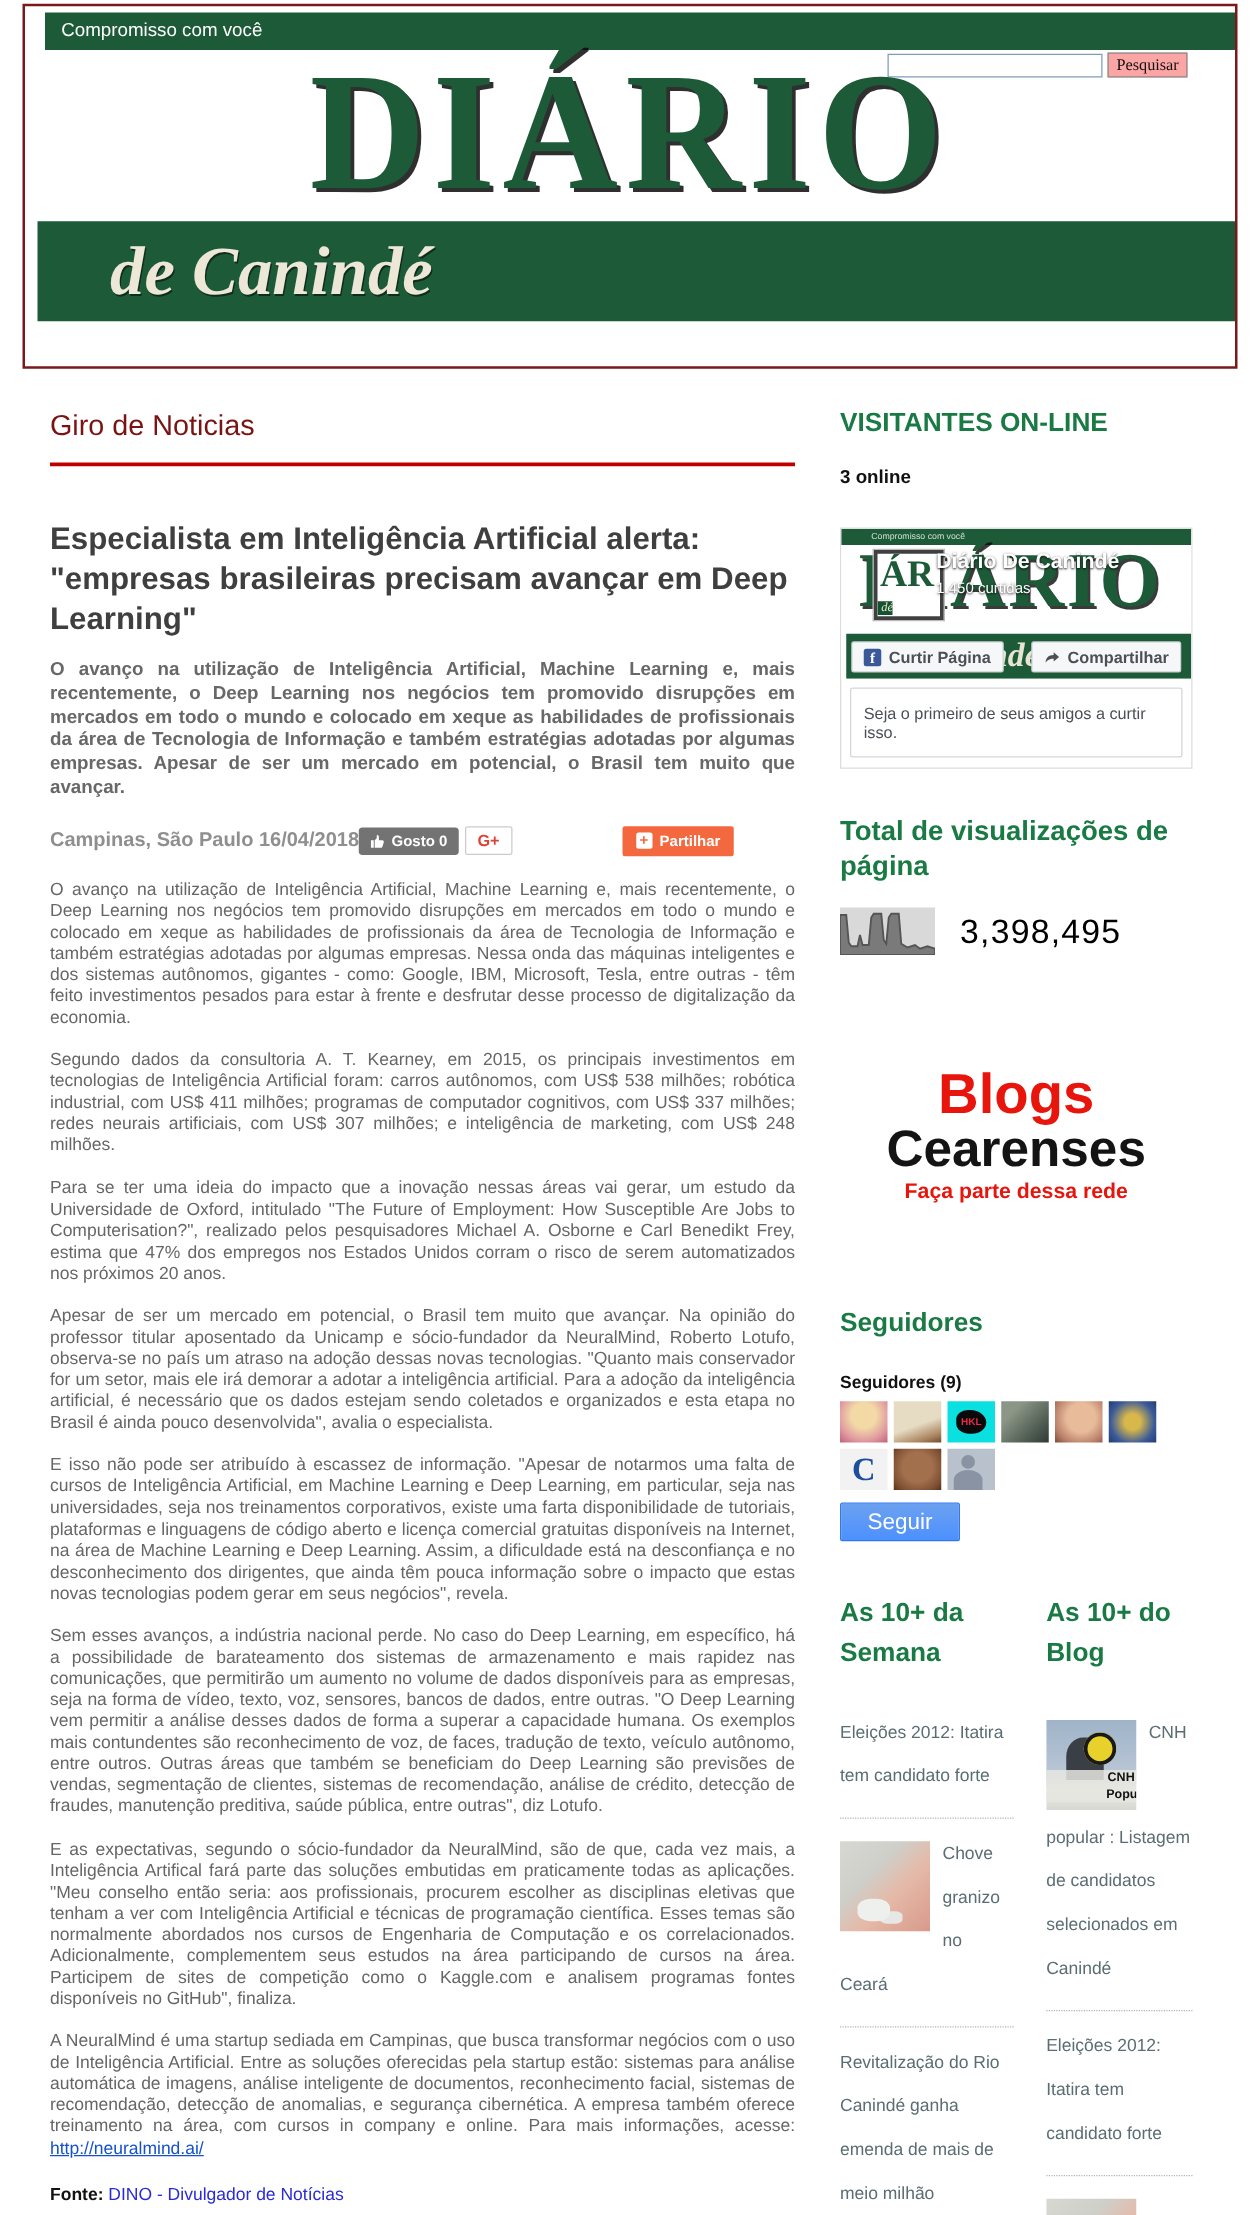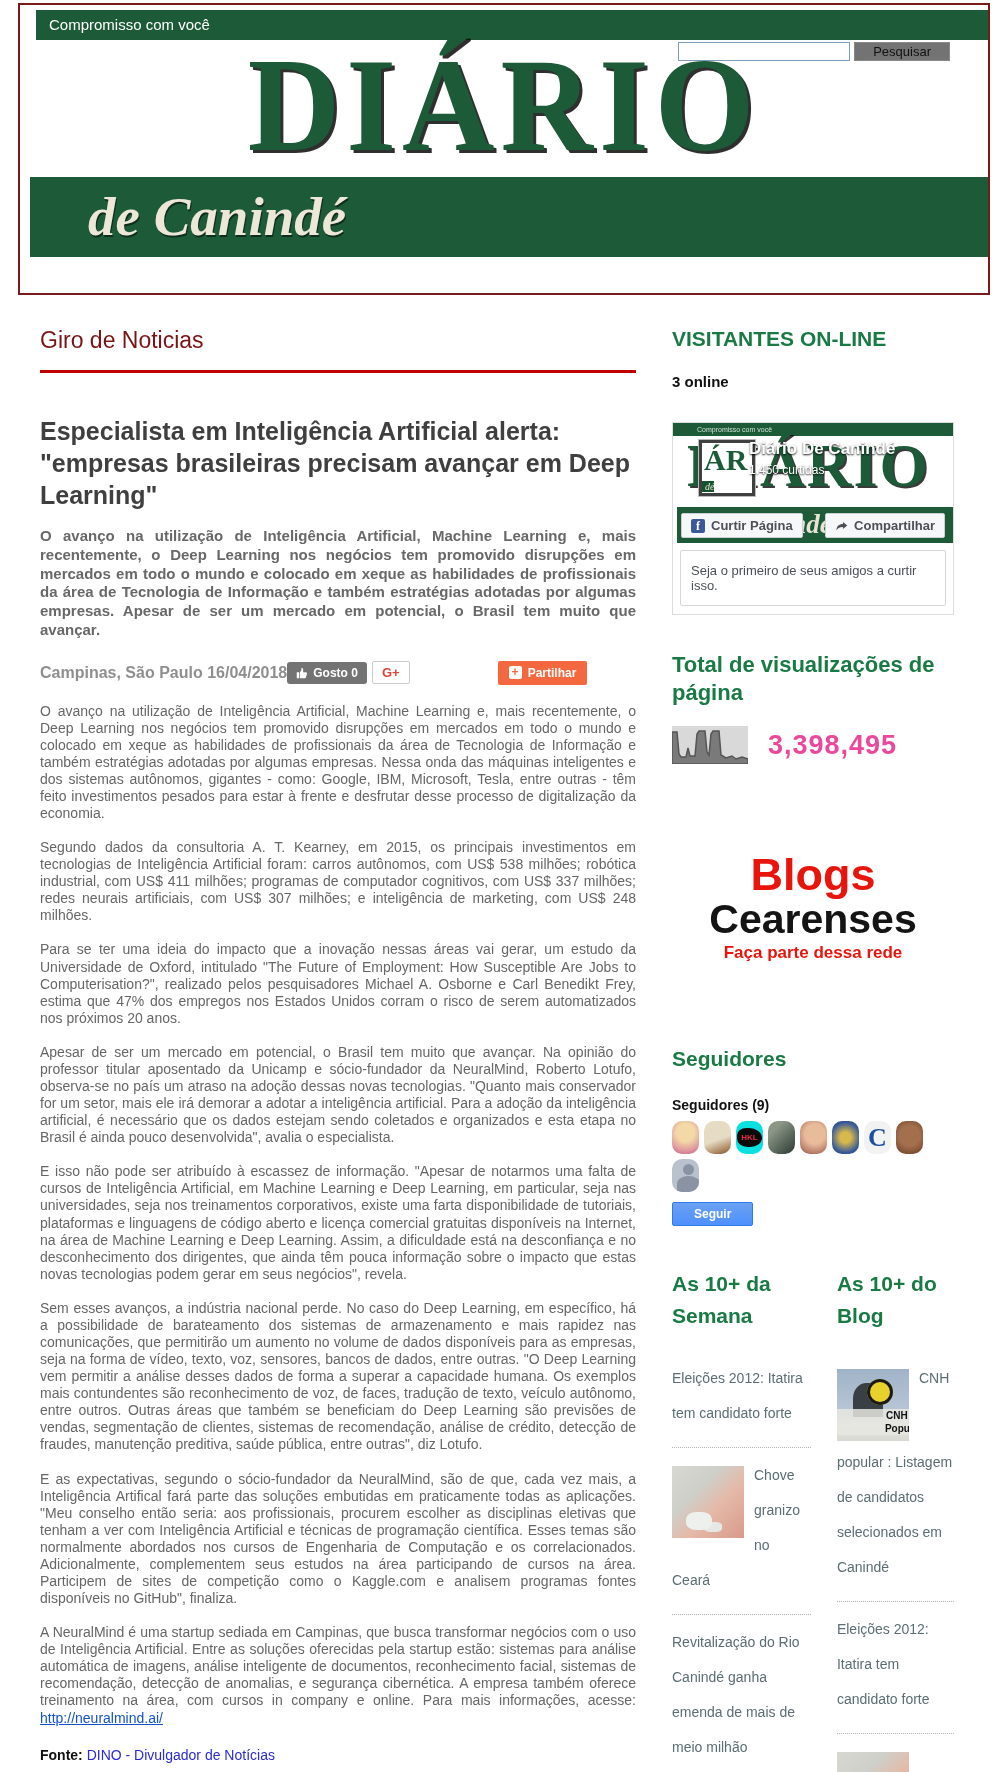--- a/index.html
+++ b/index.html
@@ -13,22 +13,22 @@
     margin: 3px 8px 0 18px; width: 972px; height: 292px;
     border: 2px solid #7a1919; position: relative; background: #fff; overflow: hidden;
   }
   .tagline-bar {
     margin: 5px 0 0 16px; height: 30px; background: #1d5b38; color: #fff;
     font-size: 15px; line-height: 30px; padding-left: 13px;
   }
   .search-row { position: absolute; top: 37px; right: 38px; display: flex; gap: 4px; align-items: center; }
   .search-input { width: 172px; height: 19px; border: 1px solid #7f9db9; font-size: 12px; }
   .search-btn {
-    font-size: 13px; padding: 1px 18px; background: #737373; border: 1px solid #8a8a8a;
-    color: #111; font-family: Liberation Sans, sans-serif; cursor: pointer;
+    font-size: 13px; padding: 1px 6px; background: #fca5a5; border: 1px solid #8a8a8a;
+    color: #111; font-family: Liberation Serif, serif; cursor: pointer;
   }
   .logo-main {
     font-family: "Liberation Serif", serif; font-weight: bold; color: #1d5b38;
     font-size: 128px; line-height: 1.02; text-align: center; letter-spacing: 6px;
     transform: scaleY(1.05); white-space: nowrap;
     text-shadow: 3px 3px 0 rgba(10,10,10,0.85);
   }
   .logo-banner {
     margin: 6px 0 0 10px; height: 80px; background: #1d5b38;
     display: flex; align-items: center;
@@ -96,45 +96,45 @@
     background: #f6f7f9; border: 1px solid #ccd0d5; border-radius: 2px; color: #4b4f56;
     font-size: 13px; font-weight: bold; padding: 4px 9px; display: flex; align-items: center; gap: 6px; cursor: pointer;
   }
   .f-icon { width: 14px; height: 14px; background: #3b5998; color: #fff; border-radius: 2px;
     font-family: "Liberation Serif", serif; font-weight: bold; font-size: 12px; line-height: 14px; text-align: center; }
   .fb-prompt { margin: 7px 7px 8px 7px; border: 1px solid #d3d6db; border-radius: 2px;
     padding: 12px 10px; font-size: 13px; color: #4b4f56; background: #fff; }
   .pv-head { margin-top: 36px; line-height: 1.25; font-size: 22px; }
   .pv-row { display: flex; align-items: center; gap: 20px; margin-top: 20px; }
   .spark { width: 76px; height: 38px; background: #d9d9d9; }
-  .pv-count { font-size: 27px; font-weight: bold; color: #ec4899; letter-spacing: 1px; }
+  .pv-count { font-size: 27px; font-weight: normal; color: #000000; letter-spacing: 1px; }
   .blogs-logo { text-align: center; margin-top: 88px; line-height: 1; }
   .blogs-l1 { color: #e8150d; font-size: 45px; font-weight: bold; }
   .blogs-l2 { color: #141414; font-size: 41px; font-weight: bold; margin-top: 2px; }
   .blogs-l3 { color: #e8150d; font-size: 17px; font-weight: bold; margin-top: 4px; }
   .seg-head { margin-top: 86px; }
   .seg-sub { font-weight: bold; font-size: 14px; color: #111; margin-top: 26px; }
   .avatars { display: flex; flex-wrap: wrap; gap: 5px; margin-top: 8px; width: 270px; }
-  .avatar { width: 27px; height: 33px; position: relative; overflow: hidden; border-radius: 10px; }
+  .avatar { width: 38px; height: 33px; position: relative; overflow: hidden; }
   .av1 { background: radial-gradient(circle at 50% 35%, #f2d9a6 35%, #e09aa0 70%, #c2607a 100%); }
   .av2 { background: linear-gradient(160deg, #e6dcc4 55%, #a9825c 85%, #6d4b2f 100%); }
   .av3 { background: #0ae0e0; display: flex; align-items: center; justify-content: center; }
   .av3 .blob { background: #0a0a0a; color: #e8294a; font-size: 8px; font-weight: bold; padding: 5px 4px; border-radius: 40% 55% 50% 45%; }
   .av4 { background: linear-gradient(135deg, #8b9686 25%, #5d6a5e 60%, #2e3a33 100%); }
   .av5 { background: radial-gradient(circle at 55% 40%, #e8bb9b 40%, #b97f69 75%, #7c4a3c 100%); }
   .av6 { background: radial-gradient(circle at 50% 50%, #d8b84a 25%, #3a5a9a 70%, #243d6e 100%); }
   .av7 { background: #f2f2f2; color: #1d4f9e; font-family: "Liberation Serif", serif; font-weight: bold;
          font-size: 26px; line-height: 33px; text-align: center; }
   .av8 { background: radial-gradient(circle at 50% 45%, #a3704d 45%, #7c4e31 80%, #54301c 100%); }
   .av9 { background: #b9c1cc; }
   .av9::before { content:""; position:absolute; top:5px; left:11px; width:11px; height:11px; border-radius:50%; background:#8a93a3; }
   .av9::after  { content:""; position:absolute; top:17px; left:5px; width:23px; height:16px; border-radius:50% 50% 0 0; background:#8a93a3; }
   .follow-btn {
     margin-top: 10px; display: inline-block; background: linear-gradient(#6ba1f0, #4d90fe);
-    border: 1px solid #3079ed; color: #fff; font-weight: bold; font-size: 12px;
+    border: 1px solid #3079ed; color: #fff; font-weight: normal; font-size: 18px;
     padding: 4px 21px; border-radius: 2px; cursor: pointer;
   }
   .top-cols { display: flex; margin-top: 42px; }
   .tc-left { width: 140px; }
   .tc-right { width: 118px; margin-left: 26px; }
   .tc-head { font-size: 21px; line-height: 1.5; }
   .tc-items { margin-top: 30px; }
   .tc-item { font-size: 14px; color: #5b6d72; line-height: 2.5; overflow: hidden; cursor: pointer; }
   .tc-item .thumb { float: left; width: 72px; height: 72px; margin: 8px 10px 4px 0; position: relative; overflow: hidden; }
   .tc-sep { border: none; border-top: 1px dotted #b5b5b5; margin: 16px 0 10px 0; }

